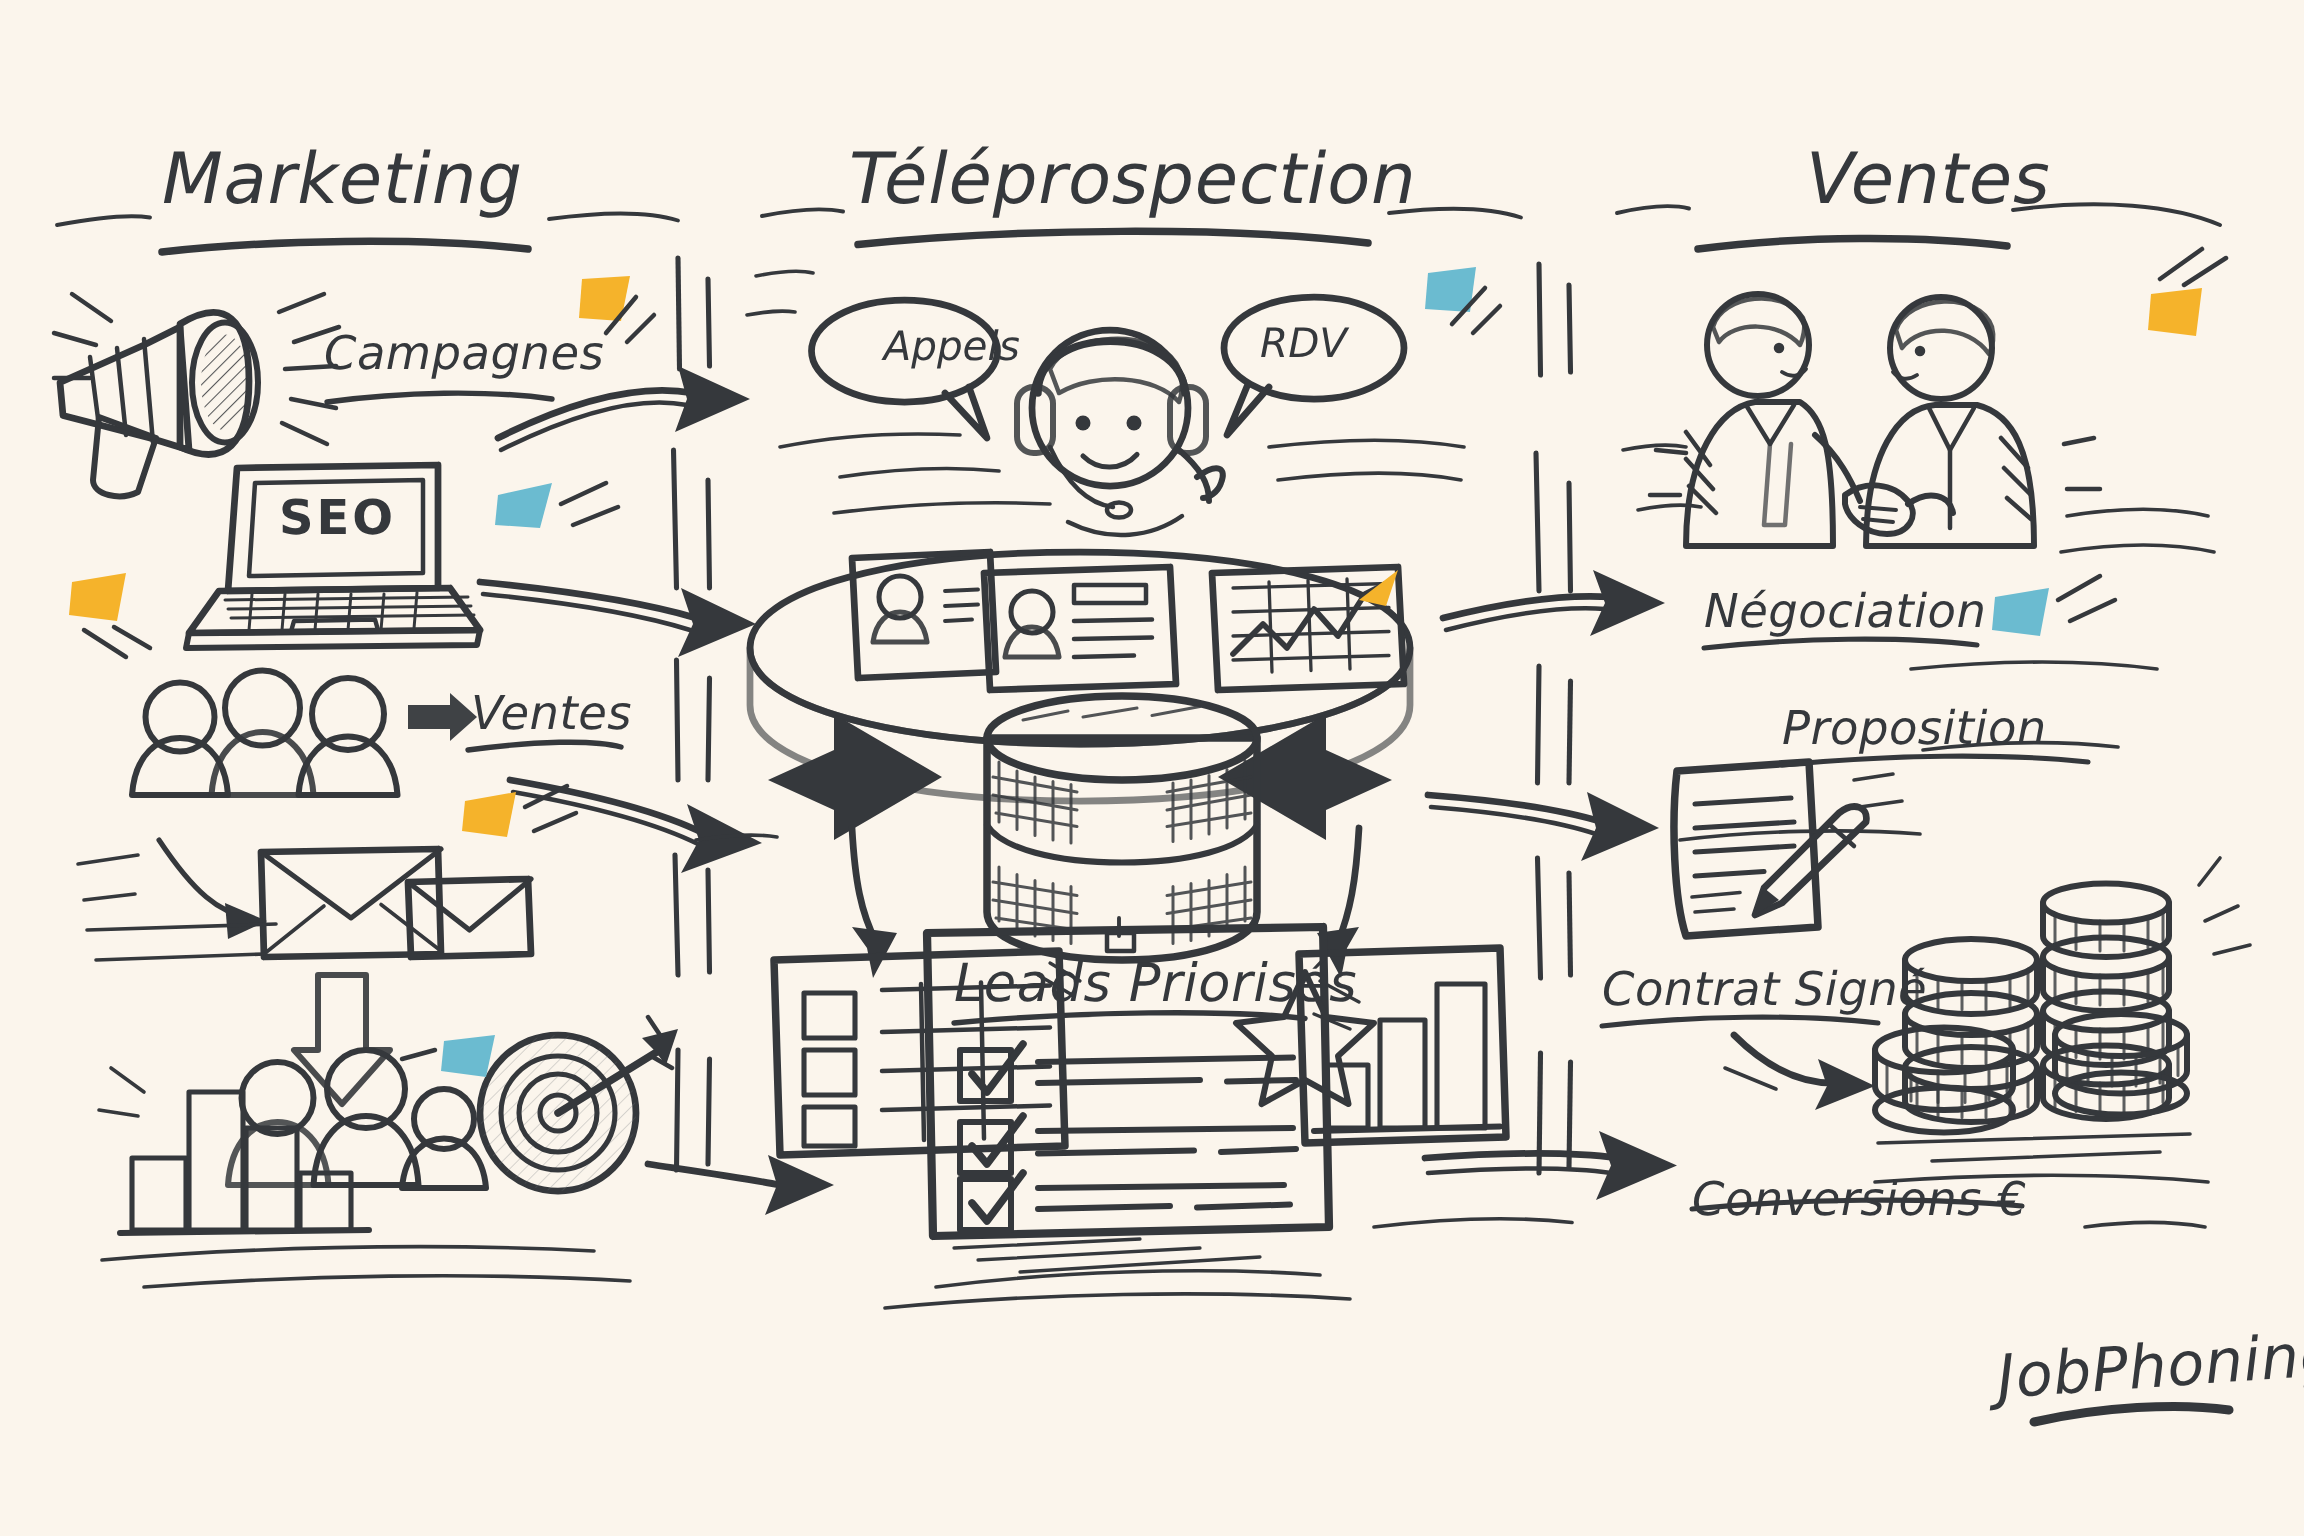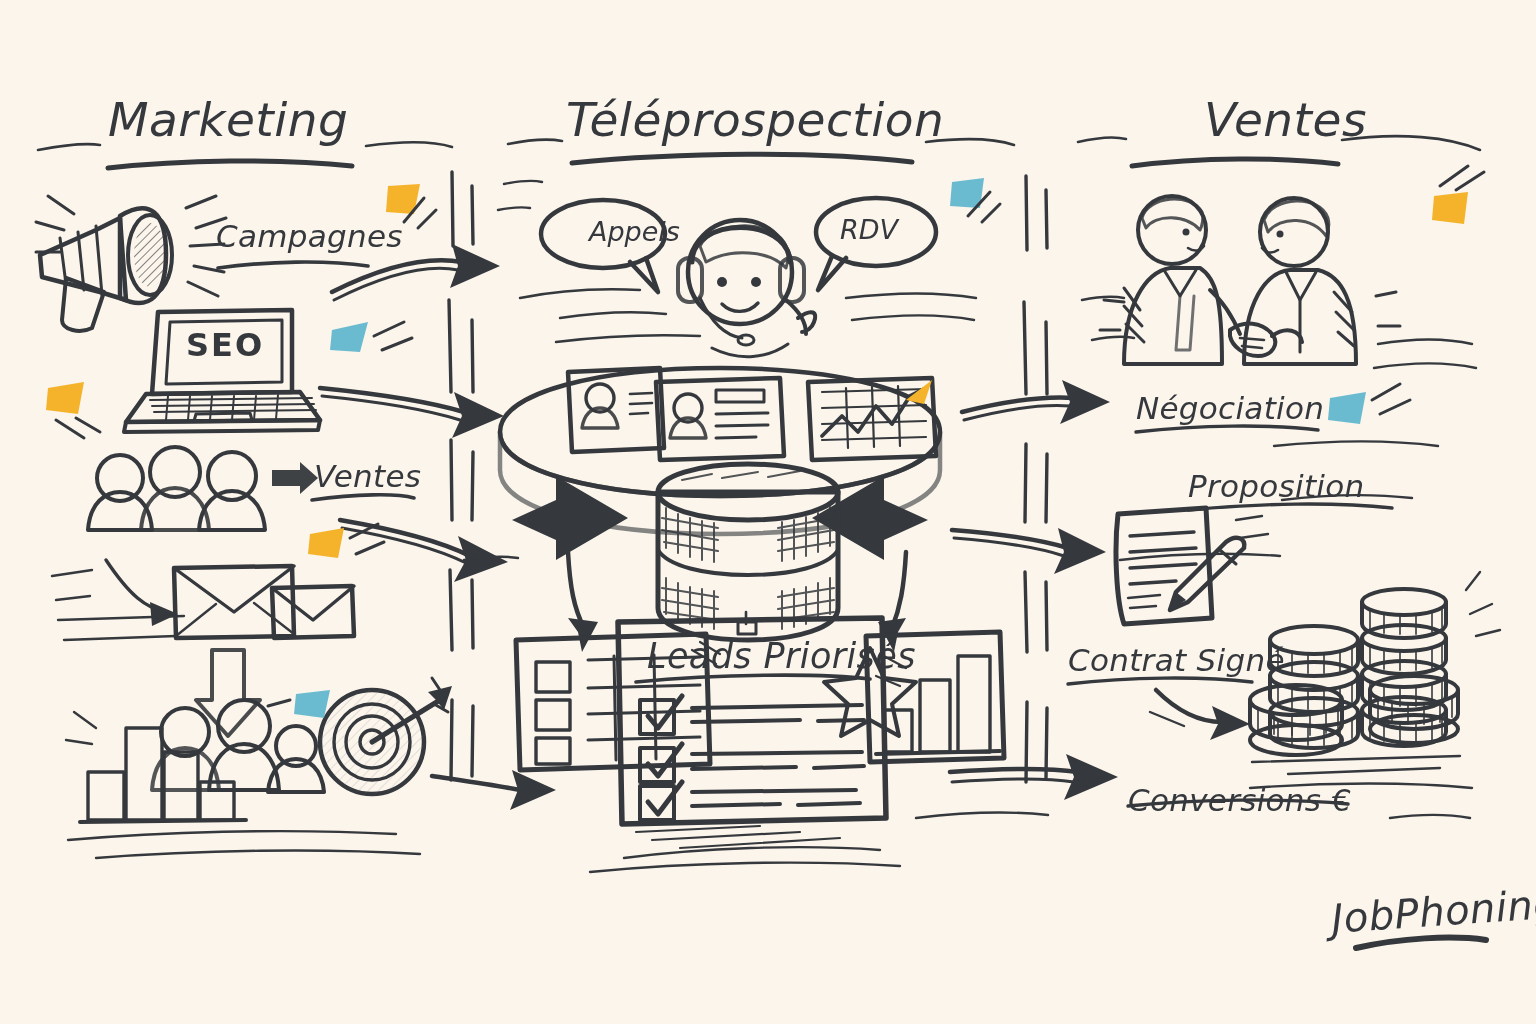--- a/index.html
+++ b/index.html
@@ -487,21 +487,21 @@
   <div class="hand-text col-title" style="left:108px; top:92px;">Marketing</div>
   <div class="hand-text col-title" style="left:566px; top:92px;text-align:right;">Téléprospection</div>
   <div class="hand-text col-title" style="left:1156px; top:92px;margin-left:48px;">Ventes</div>
 
   <div class="hand-text label-text" style="left:216px; top:218px;">Campagnes</div>
   <div class="hand-text screen-text" style="left:186px; top:326px;">SEO</div>
   <div class="hand-text label-text" style="left:314px; top:458px;">Ventes</div>
 
   <div class="hand-text bubble-text" style="left:553px; top:216px;margin-left:36px;">Appels</div>
   <div class="hand-text bubble-text" style="left:840px; top:214px;">RDV</div>
-  <div class="hand-text card-title" style="left:636px; top:636px;margin-left:11px;">Leads Priorisés</div>
+  <div class="hand-text card-title" style="left:636px; top:636px;">Leads Priorisés</div>
 
   <div class="hand-text label-text" style="left:1136px; top:390px;">Négociation</div>
   <div class="hand-text label-text" style="left:1188px; top:468px;">Proposition</div>
   <div class="hand-text label-text" style="left:1068px; top:642px;">Contrat Signé</div>
   <div class="hand-text label-text" style="left:1128px; top:762px;margin-top:20px;">Conversions €</div>
 
   <div class="hand-text signature" style="left:1330px; top:896px; transform: rotate(-4deg);">JobPhoning</div>
 
   <svg class="layer" viewBox="0 0 1536 1024">
     <path class="ink" stroke-width="6" d="M1356 948 C 1400 938, 1452 935, 1486 940"></path>

